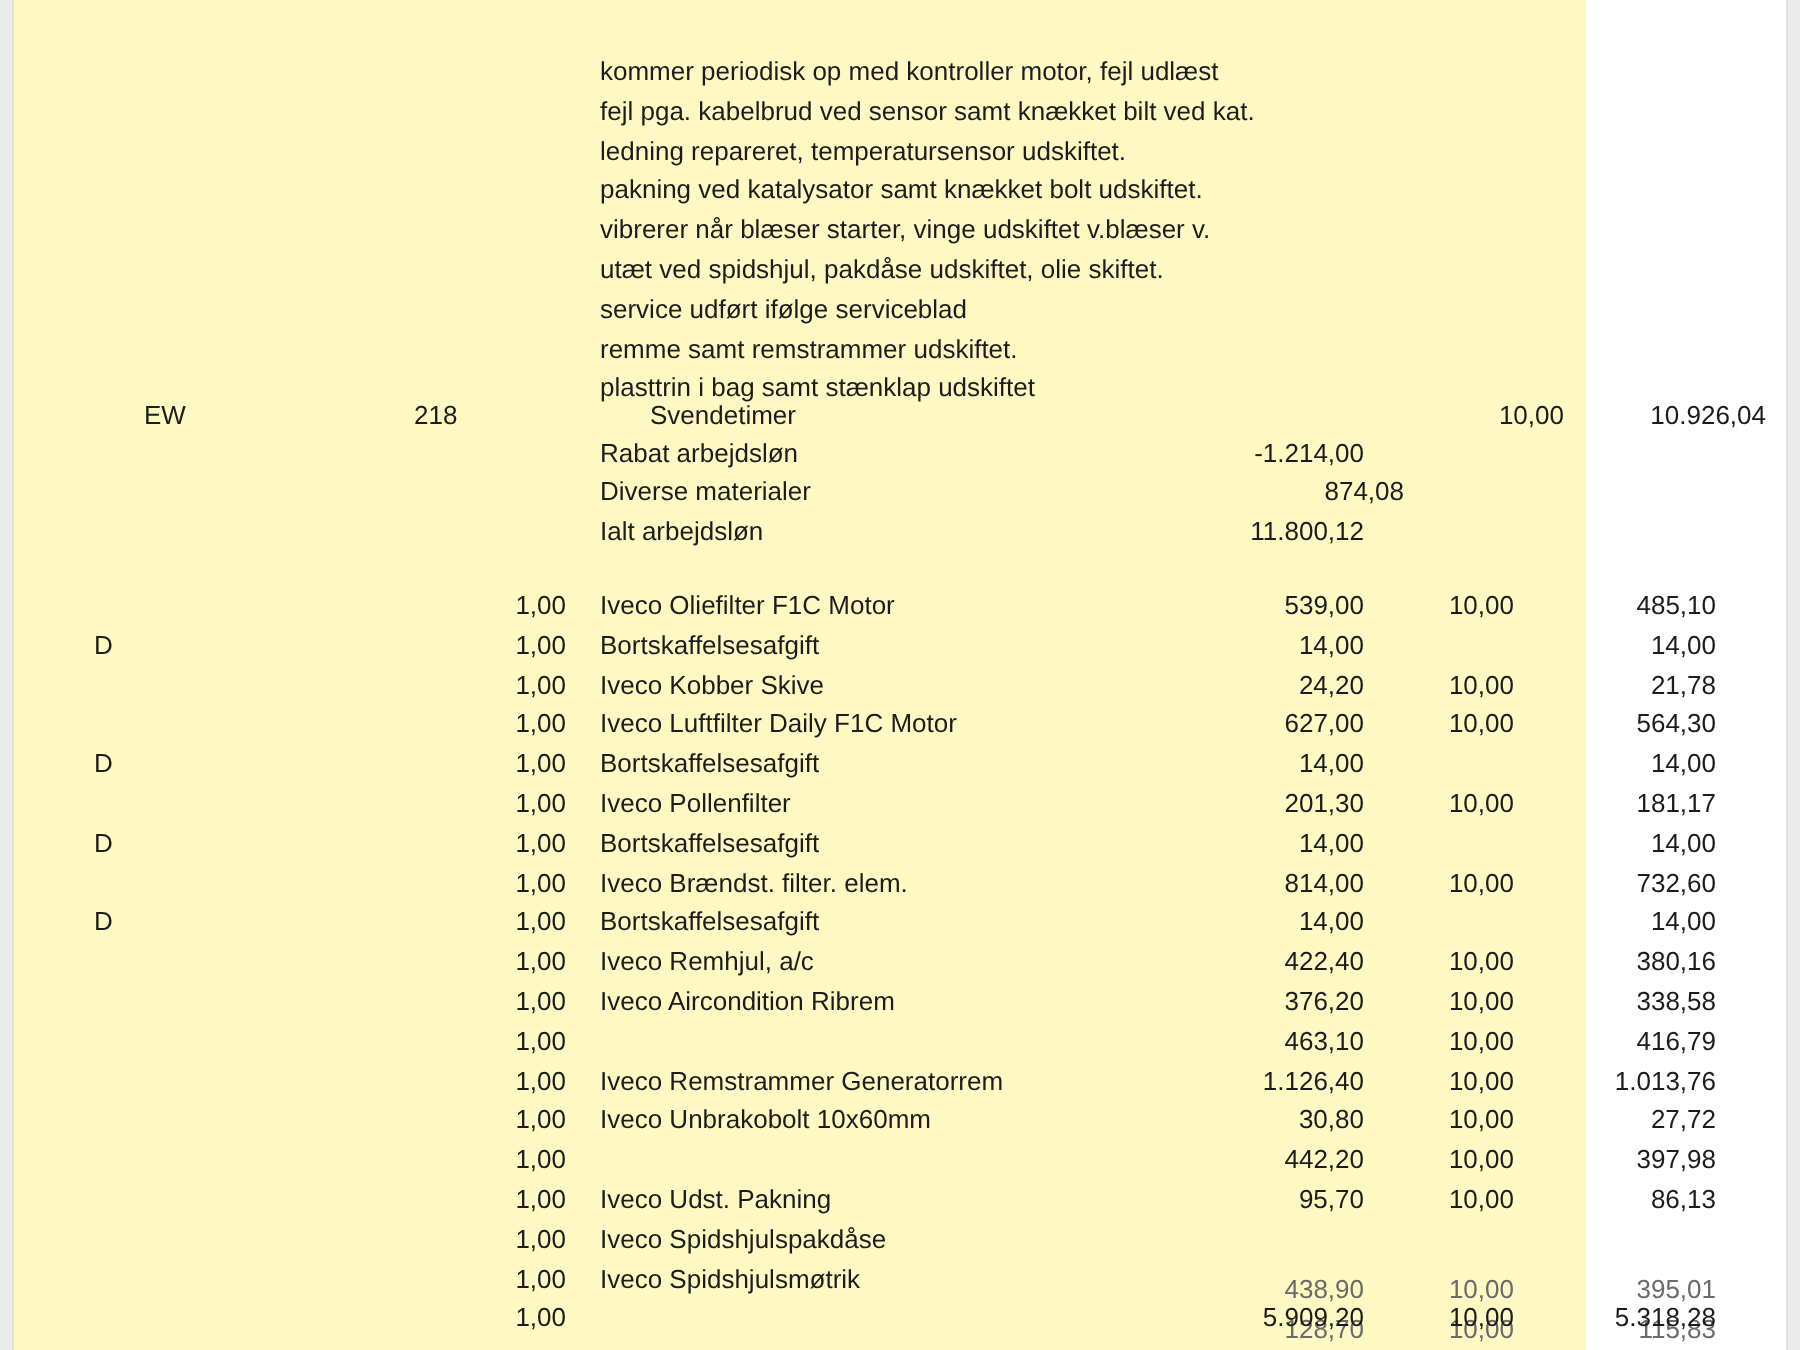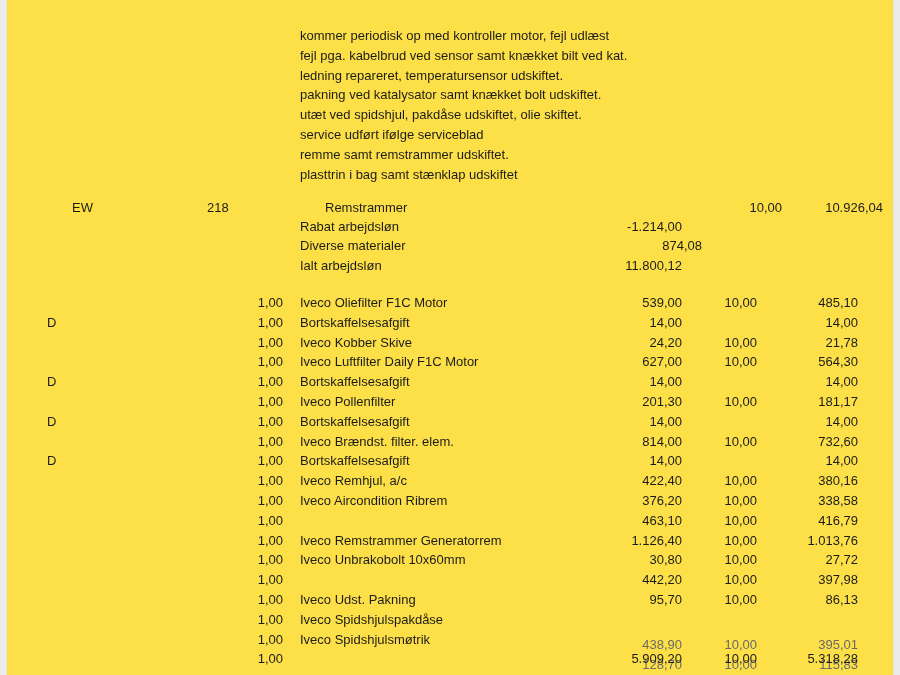--- a/index.html
+++ b/index.html
@@ -4,21 +4,21 @@
 <style>
   html, body { margin: 0; padding: 0; }
   body {
     width: 900px; height: 675px; overflow: hidden; position: relative;
     background: #ffffff;
     font-family: "Liberation Sans", sans-serif;
     font-size: 13px; color: #1c1c1c;
   }
   .edge-left { position: absolute; left: 0; top: 0; width: 6px; height: 675px; background: #ebebeb; border-right: 1px solid #e2e2e2; }
   .edge-right { position: absolute; right: 0; top: 0; width: 6px; height: 675px; background: #ebebeb; border-left: 1px solid #e2e2e2; }
-  .page { position: absolute; left: 7px; top: 0; width: 886px; height: 675px; background: #fde047; }
+  .page { position: absolute; left: 7px; top: 0; width: 786px; height: 675px; background: #fef9c3; }
   .notes { position: absolute; left: 293px; top: 26px; }
   .note-line { height: 19.8px; line-height: 19.8px; white-space: nowrap; }
   .row { position: absolute; left: 0; width: 886px; height: 20px; line-height: 20px; }
   .cell { position: absolute; top: 0; white-space: nowrap; }
   .c-code { left: 40px; }
   .c-ref { left: 175px; }
   .c-qty { right: calc(886px - 276px); text-align: right; }
   .c-desc { left: 293px; }
   .c-price { right: calc(886px - 675px); text-align: left; }
   .c-rate { right: calc(886px - 750px); text-align: center; }
@@ -31,30 +31,31 @@
 <div class="edge-left"></div>
 <div class="edge-right"></div>
 
 <div class="page">
 
   <div class="notes">
     <div class="note-line">kommer periodisk op med kontroller motor, fejl udlæst</div>
     <div class="note-line">fejl pga. kabelbrud ved sensor samt knækket bilt ved kat.</div>
     <div class="note-line">ledning repareret, temperatursensor udskiftet.</div>
     <div class="note-line">pakning ved katalysator samt knækket bolt udskiftet.</div>
+    <div class="note-line">vibrerer når blæser starter, vinge udskiftet v.blæser v.</div>
     <div class="note-line">utæt ved spidshjul, pakdåse udskiftet, olie skiftet.</div>
     <div class="note-line">service udført ifølge serviceblad</div>
     <div class="note-line">remme samt remstrammer udskiftet.</div>
     <div class="note-line">plasttrin i bag samt stænklap udskiftet</div>
   </div>
 
   <div class="row" style="top:198px;margin-left:25px;">
     <span class="cell c-code">EW</span>
     <span class="cell c-ref">218</span>
-    <span class="cell c-desc">Remstrammer</span>
+    <span class="cell c-desc">Svendetimer</span>
     <span class="cell c-rate">10,00</span>
     <span class="cell c-total">10.926,04</span>
   </div>
 
   <div class="row" style="top:217px;">
     <span class="cell c-desc">Rabat arbejdsløn</span>
     <span class="cell c-price">-1.214,00</span>
   </div>
   <div class="row" style="top:236px;padding-left:20px;">
     <span class="cell c-desc">Diverse materialer</span>

